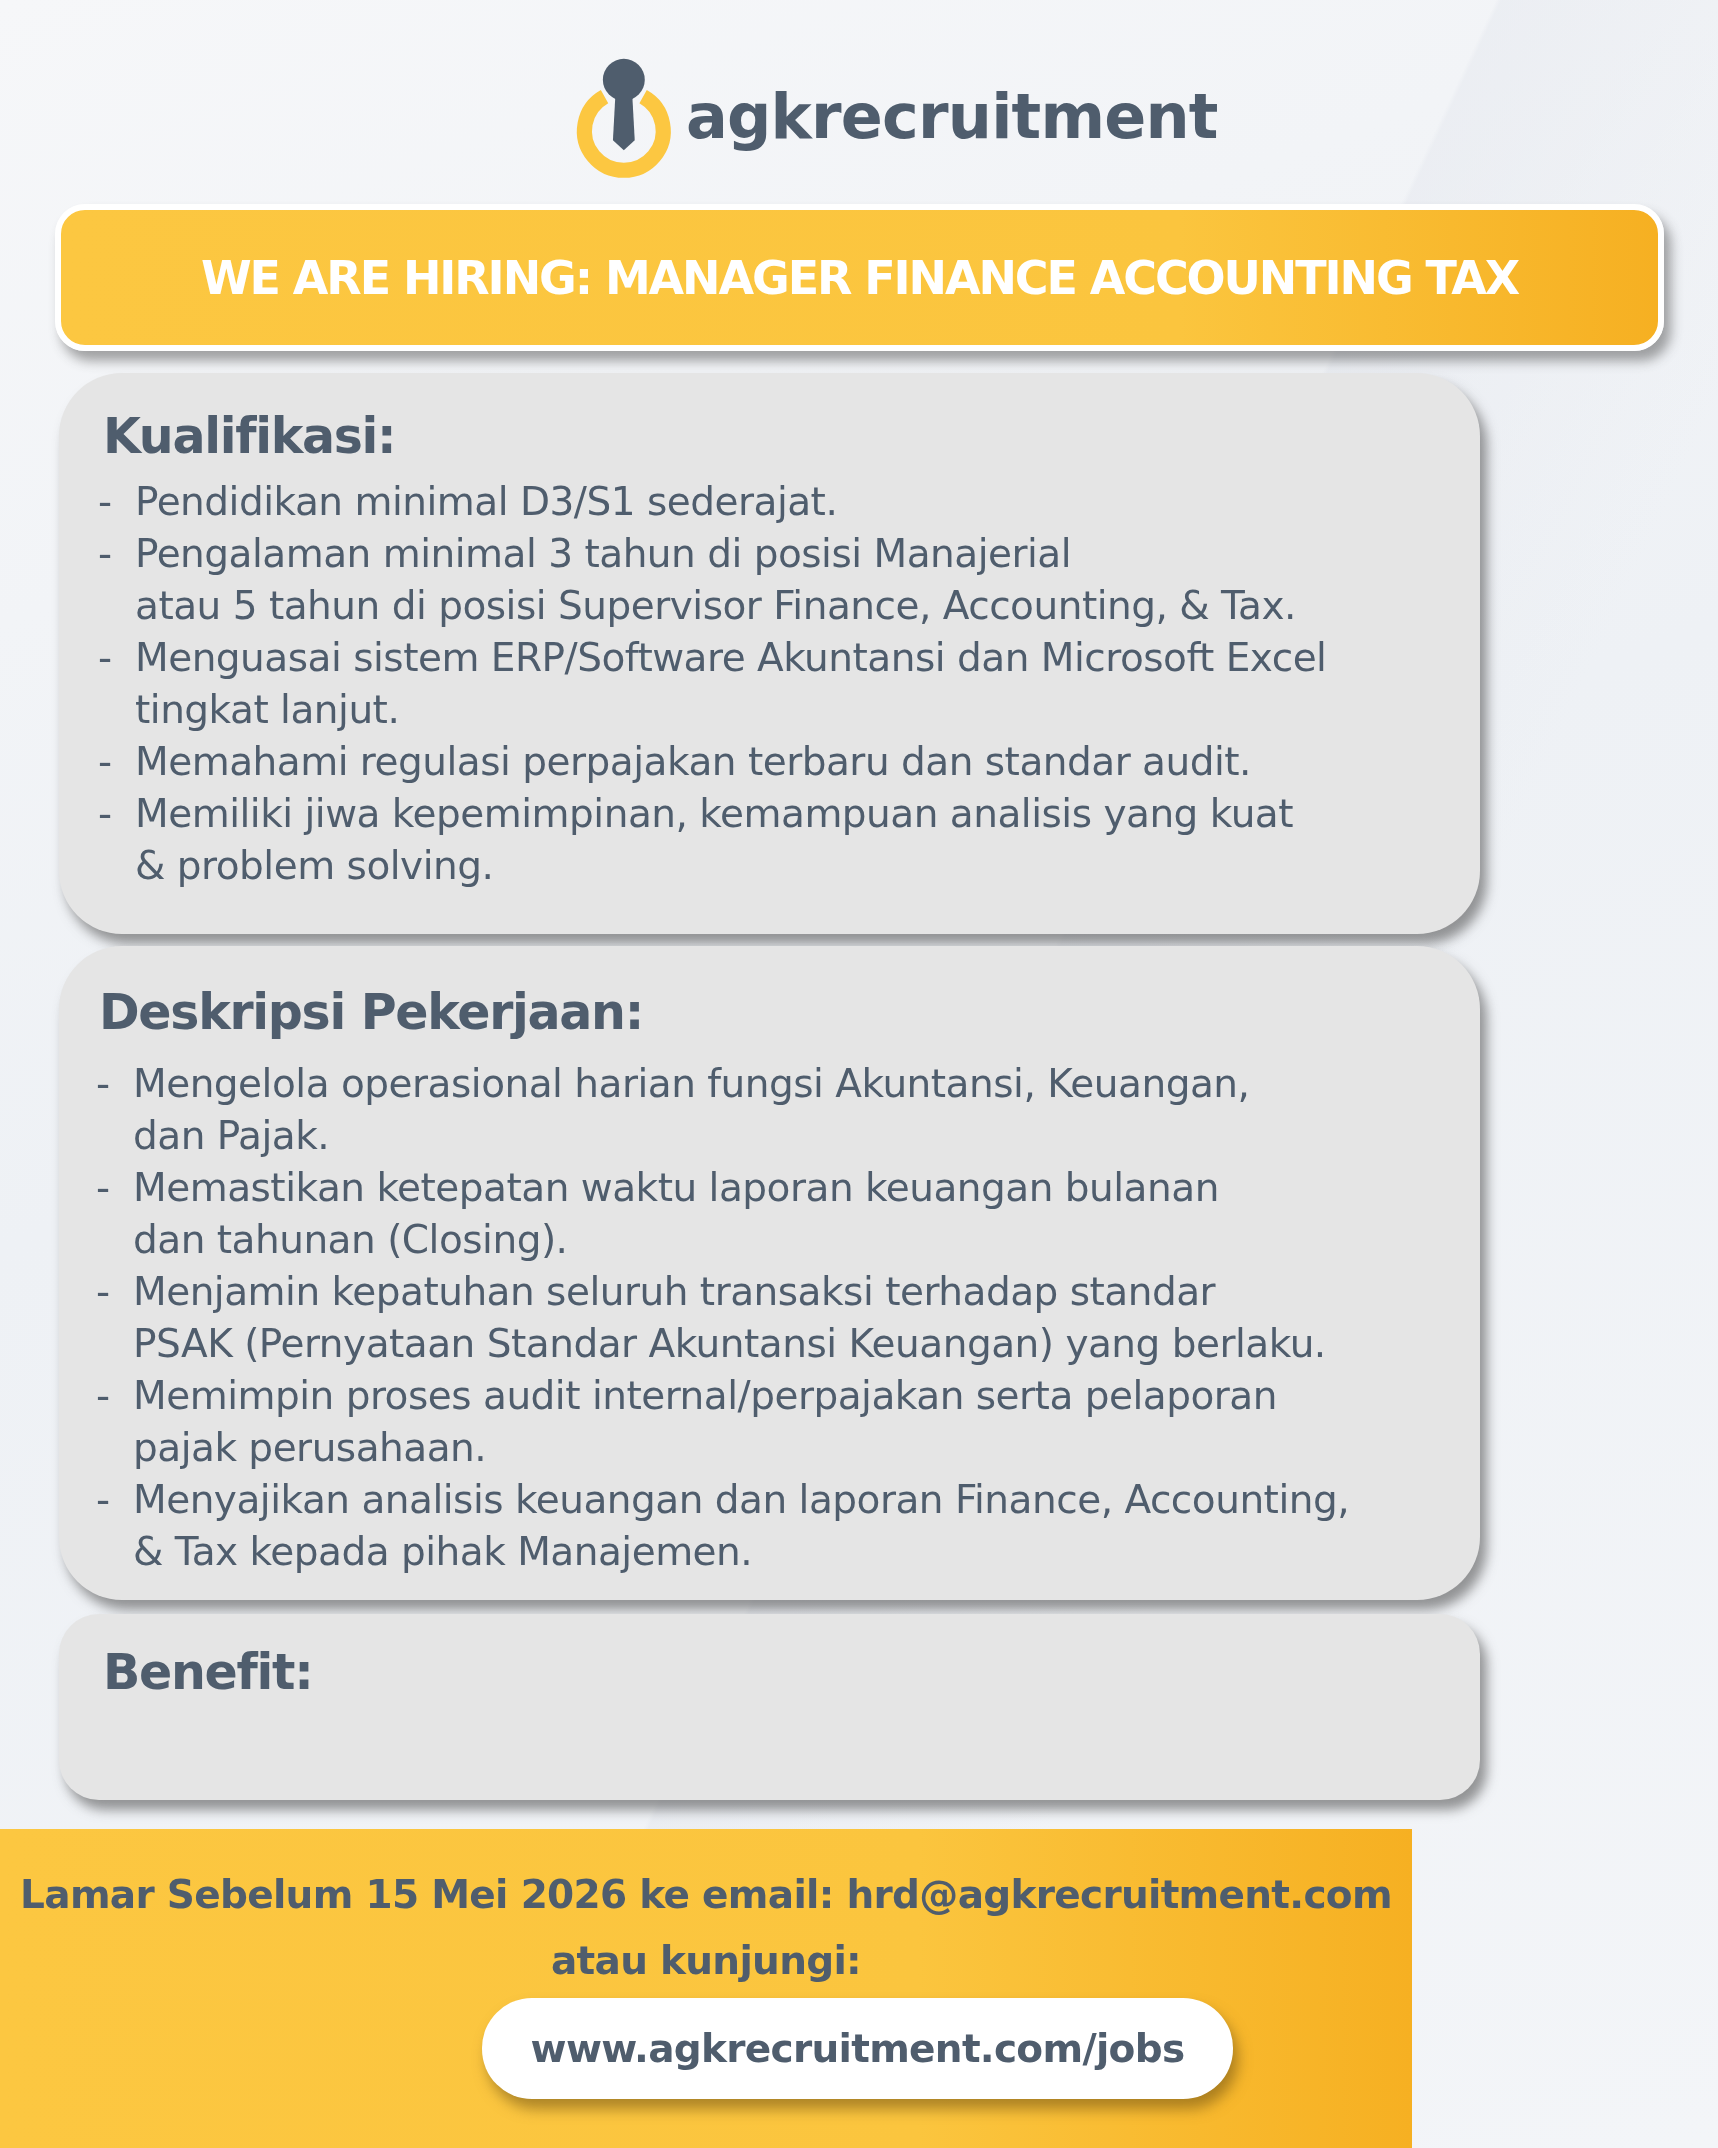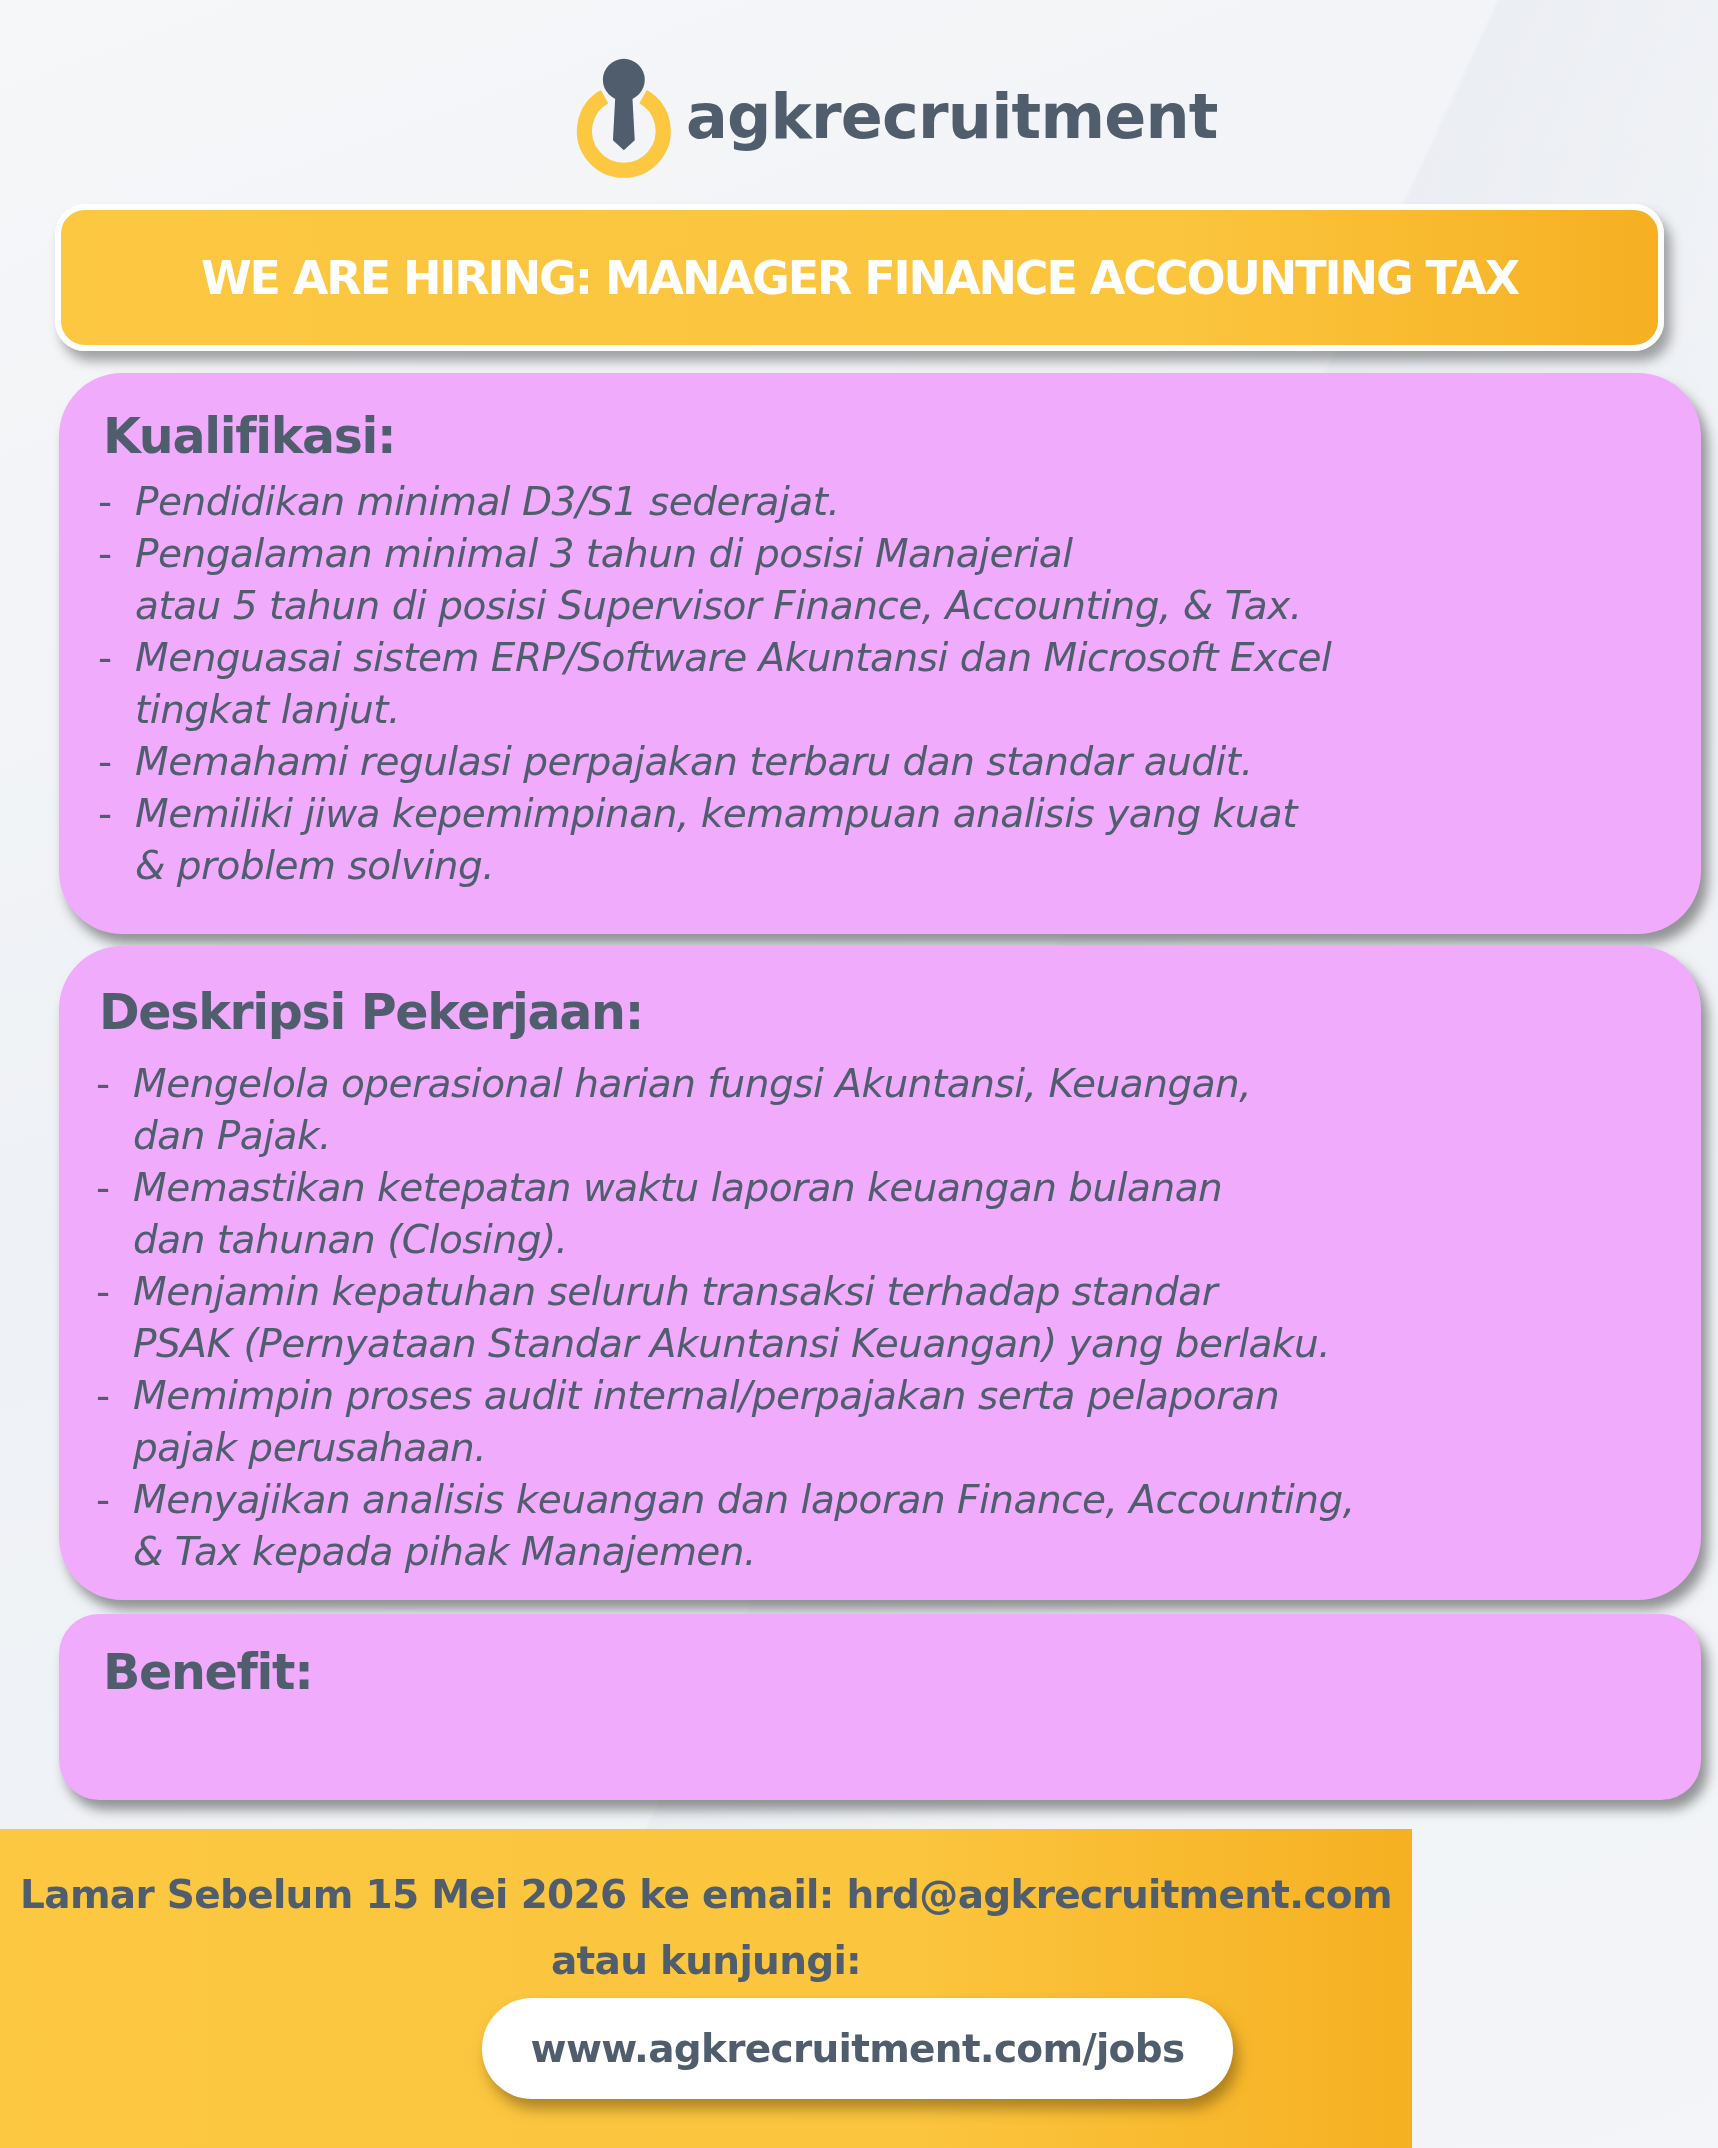--- a/index.html
+++ b/index.html
@@ -31,40 +31,40 @@
     background: linear-gradient(90deg, #FCC741 0%, #FBC53E 70%, #F6B022 100%);
     box-shadow: 6.7px 10px 11.7px rgba(60,60,60,0.45);
     display: flex; align-items: center; justify-content: center;
   }
   .banner-title {
     font-family: "DejaVu Sans", sans-serif; font-weight: bold;
     font-size: 46px; letter-spacing: -2.1px; color: #FFFFFF; white-space: nowrap;
   }
   
   .card {
-    position: absolute; left: 59px; width: 1642px;
-    background: #f0abfc; border-radius: 63px;
+    position: absolute; left: 59px; width: 1421px;
+    background: #e5e5e5; border-radius: 63px;
     box-shadow: 6.7px 10px 11.7px rgba(70,70,70,0.55);
   }
   .card-q { top: 373px; height: 561px; }
   .card-d { top: 946px; height: 654px; }
   .card-b { top: 1614px; height: 186px; border-radius: 40px; padding-left: 28px; }
   .card-heading {
     position: absolute; left: 44px;
     font-weight: bold; font-size: 49px; letter-spacing: -1.3px; color: #4F5D6D; line-height: 1;
   }
   .card-q .card-heading { top: 39px; }
   .card-d .card-heading { top: 42px; left: 40px; }
   .card-b .card-heading { top: 34px; left: 44px; }
   .list { position: absolute; left: 39px; list-style: none; }
   .card-q .list { top: 103px; }
   .card-d .list { top: 112px; left: 37px; }
   .list-item { display: flex; font-size: 39px; line-height: 52px; letter-spacing: -0.5px; color: #4F5D6D; }
   .dash { width: 37px; flex: 0 0 37px; }
-  .item-text { white-space: pre-line; font-style: italic; }
+  .item-text { white-space: pre-line; }
   .benefit-text {
     position: absolute; left: 44px; top: 91px;
     font-size: 39px; letter-spacing: -0.5px; color: #4F5D6D; line-height: 52px; white-space: nowrap;
   }
   
   .footer {
     position: absolute; left: 0; top: 1829px; width: 1412px; height: 319px;
     background: linear-gradient(90deg, #FCC741 0%, #FBC53E 65%, #F6B022 100%);
   }
   .footer-line {

